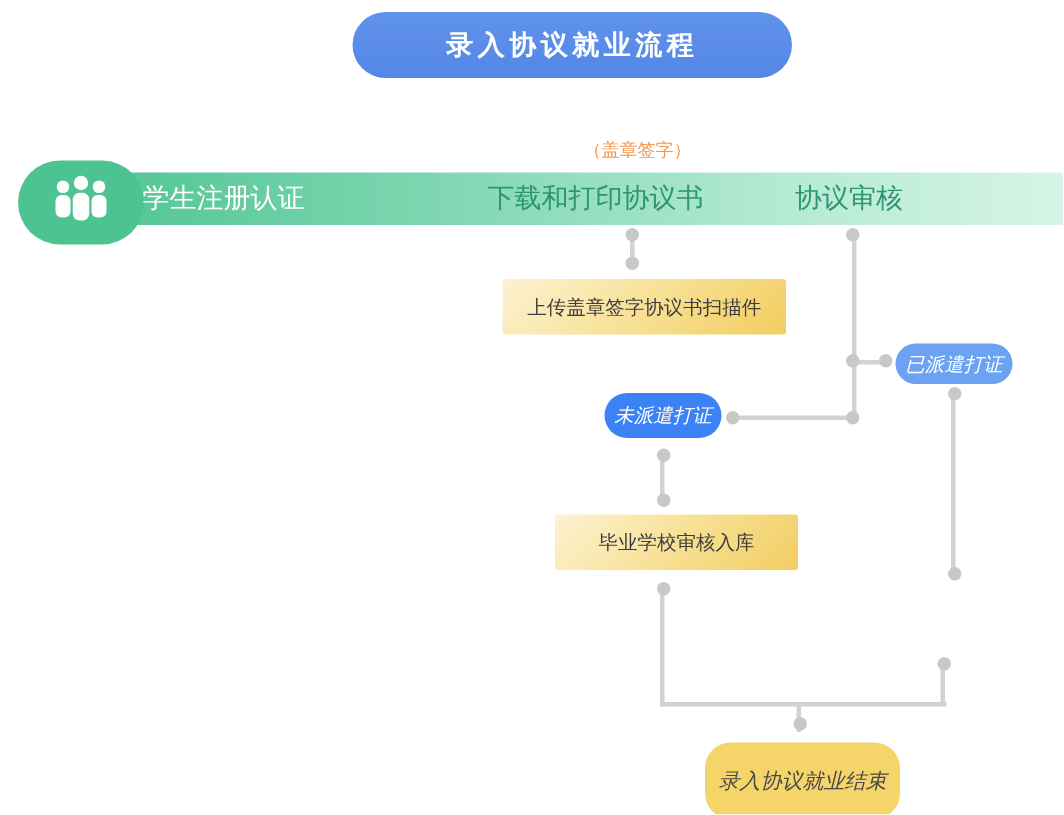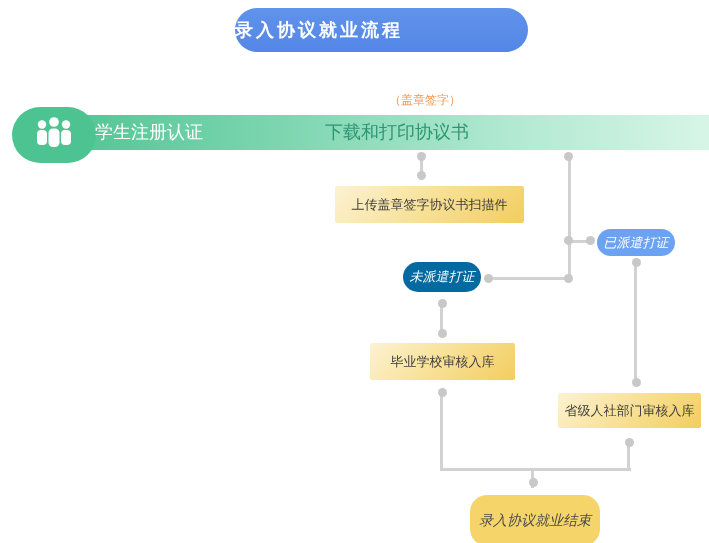--- a/index.html
+++ b/index.html
@@ -4,21 +4,21 @@
 <style>
   html,body{margin:0;padding:0;background:#ffffff;}
   .canvas{
     position:relative;width:709px;height:543px;background:#ffffff;overflow:hidden;
     font-family:"Liberation Sans","DejaVu Sans",sans-serif;
   }
   
   .banner{
     position:absolute;left:235px;top:8px;width:293px;height:44px;border-radius:22px;
     background:linear-gradient(180deg,#6093EB 0%,#5486E6 100%);
-    display:flex;align-items:center;
+    display:flex;align-items:center;justify-content:center;
     color:#ffffff;font-size:18px;font-weight:bold;letter-spacing:3px;
   }
   
   .bar{
     position:absolute;left:58px;top:115px;width:651px;height:35px;
     background:linear-gradient(90deg,#50C593 0%,#7ED6B1 35%,#B2E9D2 70%,#D7F5E7 100%);
   }
   .icon-block{
     position:absolute;left:12px;top:107px;width:84px;height:56px;border-radius:28px;
     background:#4EC392;display:flex;align-items:center;justify-content:center;
@@ -37,21 +37,21 @@
   .ybox{
     position:absolute;display:flex;align-items:center;justify-content:center;
     background:linear-gradient(135deg,#FCF2D2 0%,#F7DF90 55%,#F2CD60 100%);
     color:#3d3d3d;font-size:13px;white-space:nowrap;border-radius:2px;
   }
   
   .pill{
     position:absolute;display:flex;align-items:center;justify-content:center;
     color:#ffffff;font-size:13px;white-space:nowrap;font-style:italic;
   }
-  .pill-orange{left:403px;top:262px;width:78px;height:30px;border-radius:15px;background:#0369a1;}
+  .pill-orange{left:403px;top:262px;width:78px;height:30px;border-radius:15px;background:#3b82f6;}
   .pill-blue{left:597px;top:229px;width:78px;height:27px;border-radius:14px;background:#6BA2F1;}
   .pill-end{
     left:470px;top:495px;width:130px;height:51px;border-radius:17px;background:#F5D56A;
     color:#4a4a4a;font-size:14px;
   }
   
   .cline{position:absolute;background:#D2D2D2;}
   .cdot{position:absolute;width:9px;height:9px;border-radius:50%;background:#C8C8C8;}
 </style>
 </head>
@@ -75,26 +75,26 @@
           <rect x="31" y="15" width="10" height="15" rx="4"></rect>
           <circle cx="24" cy="7" r="4.8"></circle>
           <rect x="18.5" y="13.5" width="11" height="18.5" rx="4.5"></rect>
         </g>
       </svg>
     </span>
   </div>
 
   <div class="step-label step-white" style="left:149px">学生注册认证</div>
   <div class="step-label step-green" style="left:397px">下载和打印协议书</div>
+  <div class="step-label step-green" style="left:566px">协议审核</div>
 
   <div class="note" style="left:425px">（盖章签字）</div>
 
   <div class="ybox" style="left:335px;top:186px;width:189px;height:37px">上传盖章签字协议书扫描件</div>
-  <div class="ybox" style="left:370px;top:343px;width:145px;height:37px">毕业学校审核入库</div>
-  <div class="ybox" style="left:558px;top:393px;width:143px;height:35px">省级人社部门审核入库</div>
+  <div class="ybox" style="left:370px;top:343px;width:162px;height:37px">毕业学校审核入库</div>
 
   <div class="pill pill-orange">未派遣打证</div>
   <div class="pill pill-blue">已派遣打证</div>
   <div class="pill pill-end">录入协议就业结束</div>
 
   <div class="cline" style="left:420px;top:155px;width:3px;height:22px"></div>
   <div class="cline" style="left:568px;top:155px;width:3px;height:125px"></div>
   <div class="cline" style="left:569px;top:240px;width:23px;height:3px"></div>
   <div class="cline" style="left:487px;top:277px;width:82px;height:3px"></div>
   <div class="cline" style="left:440px;top:300px;width:3px;height:36px"></div>

